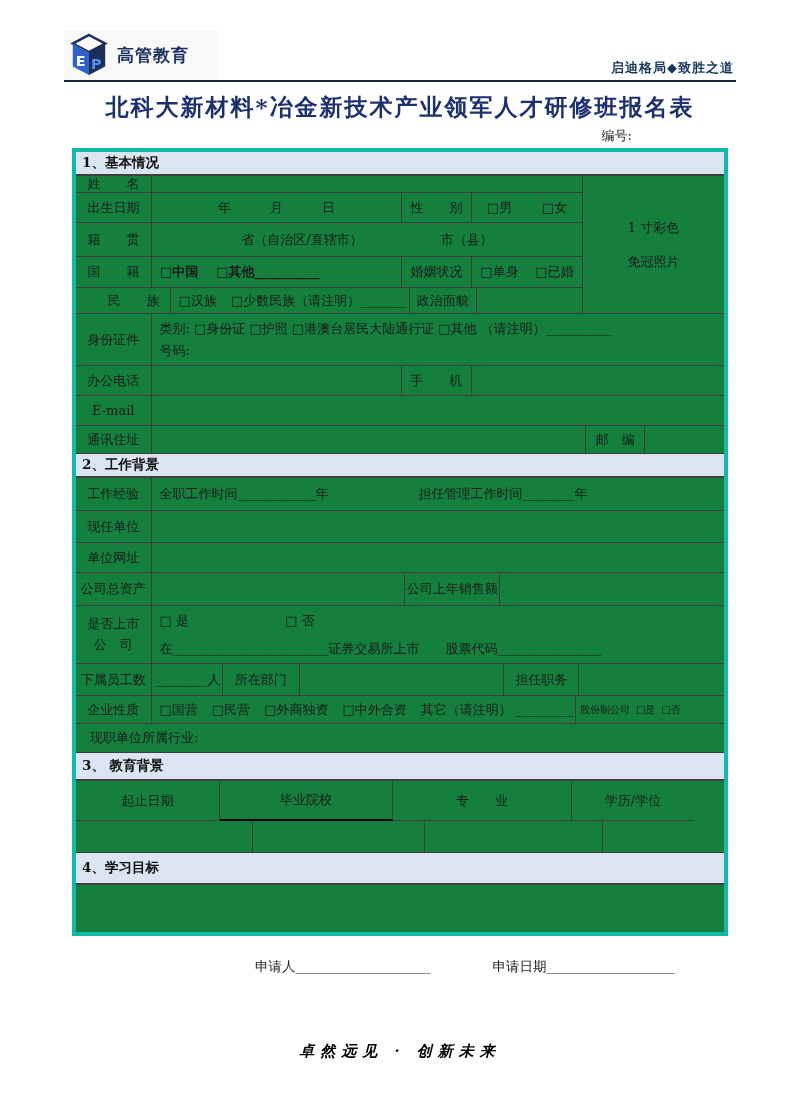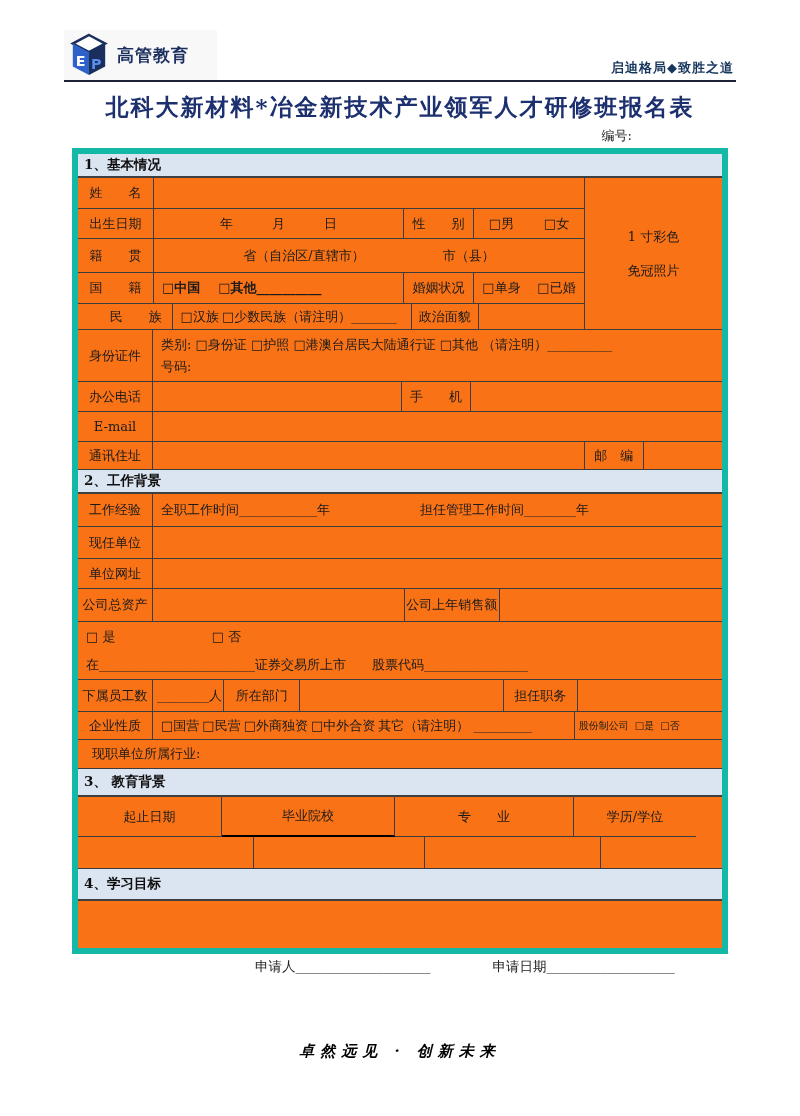--- a/index.html
+++ b/index.html
@@ -41,22 +41,22 @@
   }
   .serial {
     position: absolute; top: 127px; left: 0; width: 100%;
     text-align: right; padding-right: 168px;
     font-size: 13px; color: #222;
   }
   
   .form-table {
     position: absolute; left: 72px; top: 148px;
     width: 656px;
-    border: 6px solid #14b8a6;
-    background: #f97316;
+    border: 4px solid #14b8a6;
+    background: #15803d;
   }
   .sec-header {
     background: #dbe5f1;
     border-bottom: 2px solid #3f3f3f;
     display: flex; align-items: center;
     font-weight: bold; font-size: 13.5px; color: #101010;
     padding: 0 6px;
   }
   .row { display: flex; border-bottom: 1px solid #3c3c3c; }
   .cell {
@@ -81,21 +81,21 @@
     width: 146px; border-left: 1px solid #3c3c3c;
     display: flex; flex-direction: column;
     align-items: center; justify-content: center; gap: 16px;
     font-size: 13px;
   }
   
   .edu-head { display: flex; }
   .edu-head .cell { border-bottom: 1px solid #3c3c3c; justify-content: center; }
   .edu-head .cell.thick { border-bottom: 2px solid #000; }
   .gap18 { gap: 18px; font-weight: bold; }
-  .gap14 { gap: 3px; }
+  .gap14 { gap: 14px; }
   
   .sig-line {
     position: absolute; top: 958px; left: 0; width: 100%;
     display: flex; padding-left: 255px; gap: 62px;
     font-size: 13.5px; color: #222;
   }
   .footer-motto {
     position: absolute; top: 1042px; left: 0; width: 100%;
     text-align: center;
     font-style: italic; font-weight: bold;
@@ -125,21 +125,21 @@
   <div class="serial">编号:</div>
 
   <div class="form-table">
 
     <div class="sec-header" style="height:24px">
       <span>1、基本情况</span>
     </div>
 
     <div class="ba">
       <div class="ba-left">
-        <div class="row" style="height:31px">
+        <div class="row" style="height:17px">
           <div class="cell lab" style="width:76px">姓　　名</div>
           <div class="cell val" style="width:430px"></div>
         </div>
         <div class="row" style="height:30px">
           <div class="cell lab" style="width:76px">出生日期</div>
           <div class="cell val center" style="width:250px">年　　　月　　　日</div>
           <div class="cell lab" style="width:70px">性　　别</div>
           <div class="cell" style="width:110px; justify-content:space-around">
             <span>□男</span>
             <span>□女</span>
@@ -227,20 +227,24 @@
     </div>
 
     <div class="row" style="height:33px">
       <div class="cell lab" style="width:76px">公司总资产</div>
       <div class="cell val" style="width:255px"></div>
       <div class="cell lab" style="width:96px">公司上年销售额</div>
       <div class="cell val" style="width:225px"></div>
     </div>
 
     <div class="row" style="height:58px">
+      <div class="cell col2c lab" style="width:76px">
+        <span>是否上市</span>
+        <span>公　司</span>
+      </div>
       <div class="cell col2" style="width:576px; gap:10px">
         <span>
           <span>□  是</span>
           <span style="display:inline-block; width:88px"></span>
           <span>□  否</span>
         </span>
         <span>在________________________证券交易所上市　　股票代码________________</span>
       </div>
     </div>
 

